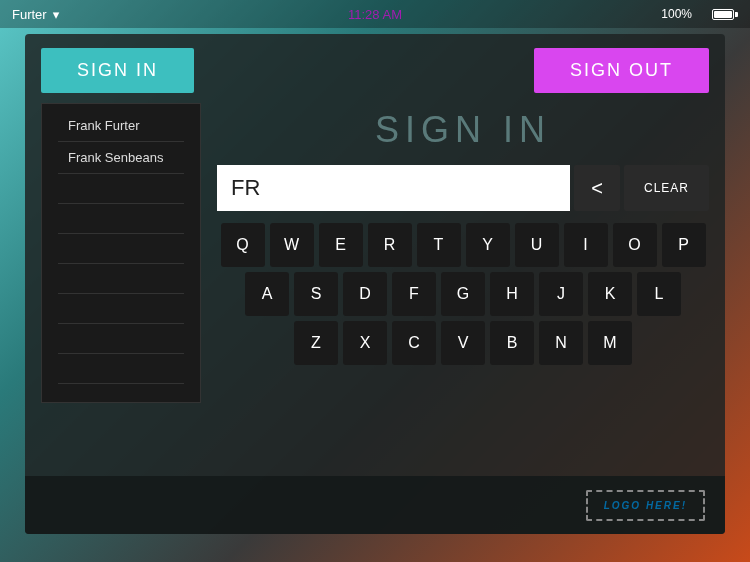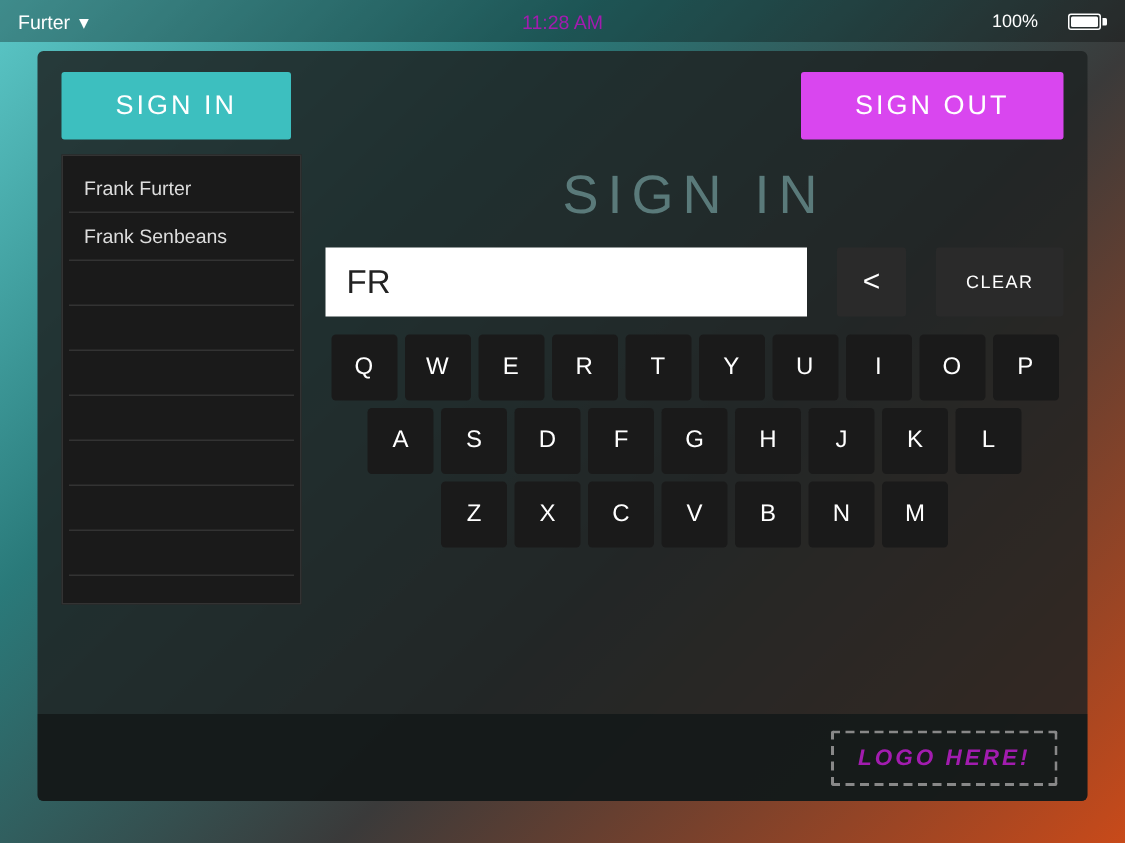--- a/index.html
+++ b/index.html
@@ -73,21 +73,21 @@
       padding: 0 16px;
       gap: 16px;
       height: 360px;
     }
 
     
     .name-list {
       width: 160px;
       background: #1a1a1a;
       border: 1px solid #333;
-      padding: 6px 4px;
+      padding: 6px 16px;
       flex-shrink: 0;
       height: 300px;
       overflow: hidden;
     }
     .name-item {
       color: #ddd;
       font-size: 13px;
       padding: 8px 10px;
       border-bottom: 1px solid #333;
       cursor: pointer;
@@ -109,21 +109,21 @@
       font-size: 36px;
       font-weight: 300;
       letter-spacing: 6px;
       margin-bottom: 14px;
       margin-top: 6px;
     }
 
     
     .input-row {
       display: flex;
-      gap: 20px;
+      gap: 4px;
       width: 100%;
       margin-bottom: 12px;
     }
     .text-input {
       flex: 1;
       background: #fff;
       border: none;
       padding: 10px 14px;
       font-size: 22px;
       color: #222;
@@ -188,23 +188,23 @@
       right: 0;
       height: 58px;
       background: rgba(20,25,25,0.9);
       display: flex;
       align-items: center;
       justify-content: flex-end;
       padding: 0 20px;
     }
     .logo-placeholder {
       border: 2px dashed #888;
-      color: #a21caf;
+      color: #0369a1;
       padding: 8px 16px;
-      font-size: 15px;
+      font-size: 10px;
       font-weight: 700;
       letter-spacing: 2px;
       font-style: italic;
       border-radius: 2px;
     }
 
     
     .battery {
       display: inline-flex;
       align-items: center;

